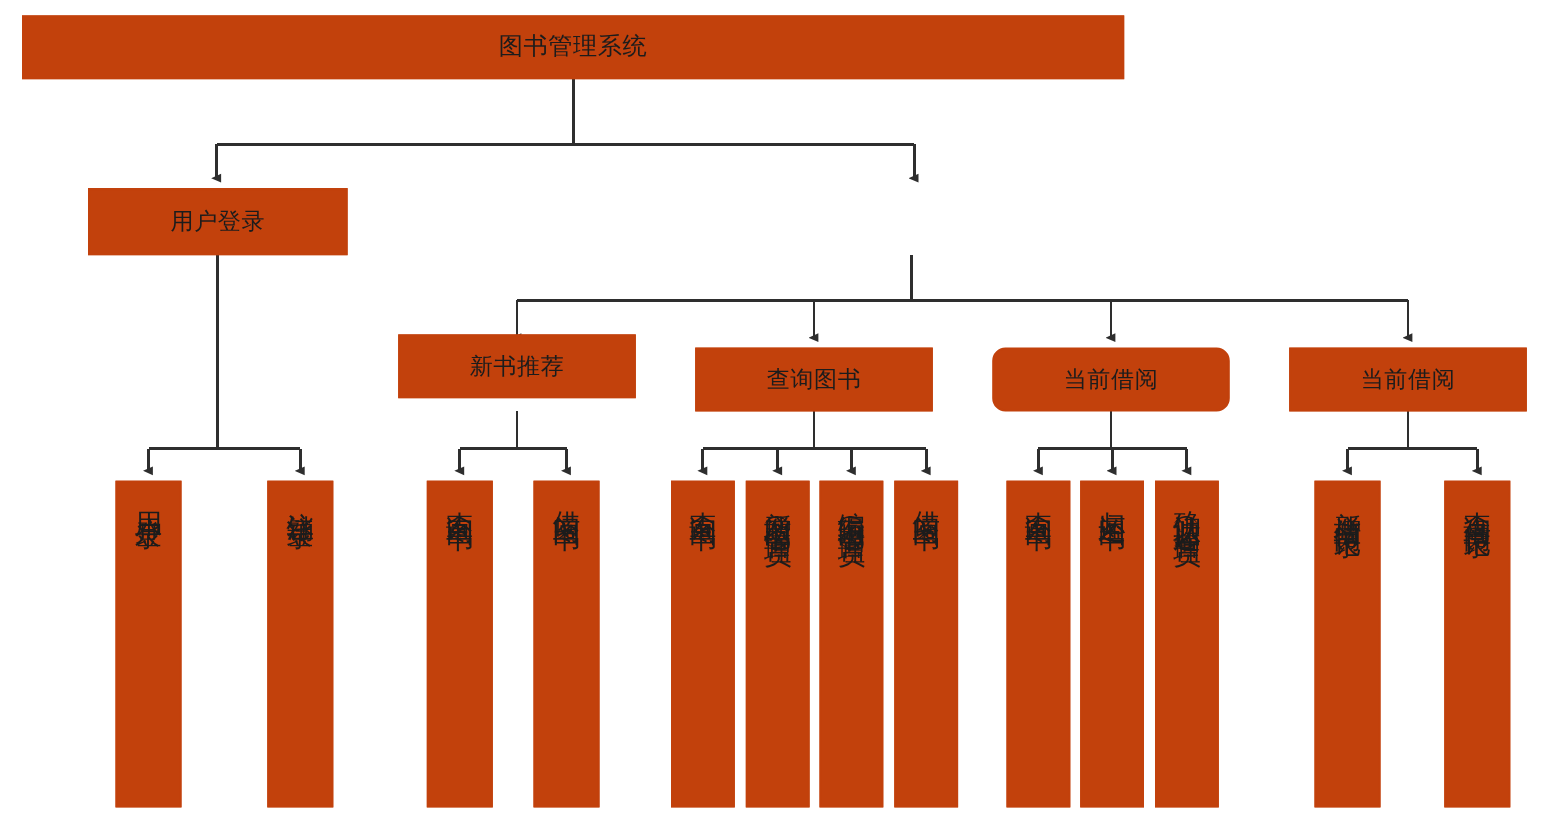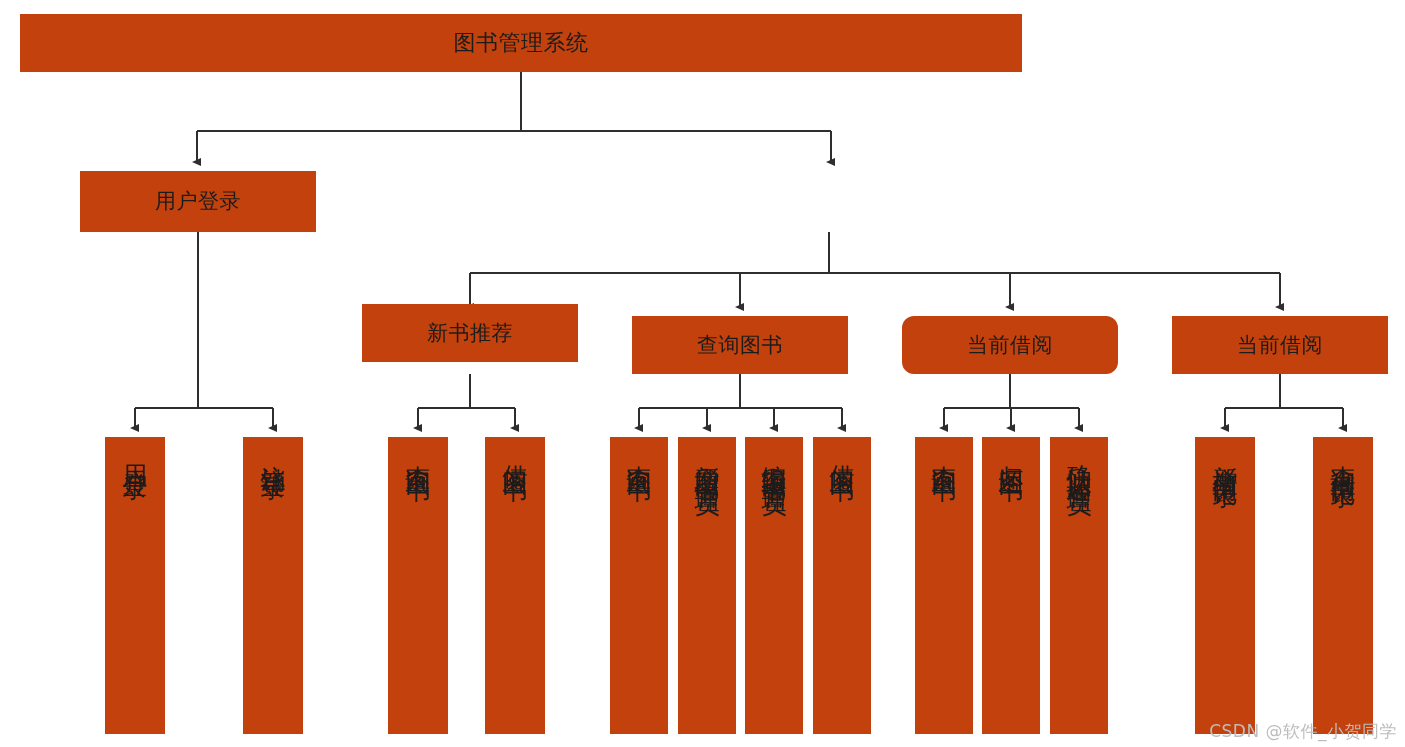--- a/index.html
+++ b/index.html
@@ -177,15 +177,14 @@
   <div class="node vert" style="left: 1050px; top: 437px; width: 58px; height: 297px;">
     <span class="lbl">确认归还（管理员）</span>
   </div>
   <div class="node vert" style="left: 1195px; top: 437px; width: 60px; height: 297px;">
     <span class="lbl">新增借阅记录</span>
   </div>
   <div class="node vert" style="left: 1313px; top: 437px; width: 60px; height: 297px;">
     <span class="lbl">查询借阅记录</span>
   </div>
 
-  <div class="watermark">CSDN @软件_小贺同学</div>
 
 </div>
 
 </body></html>

